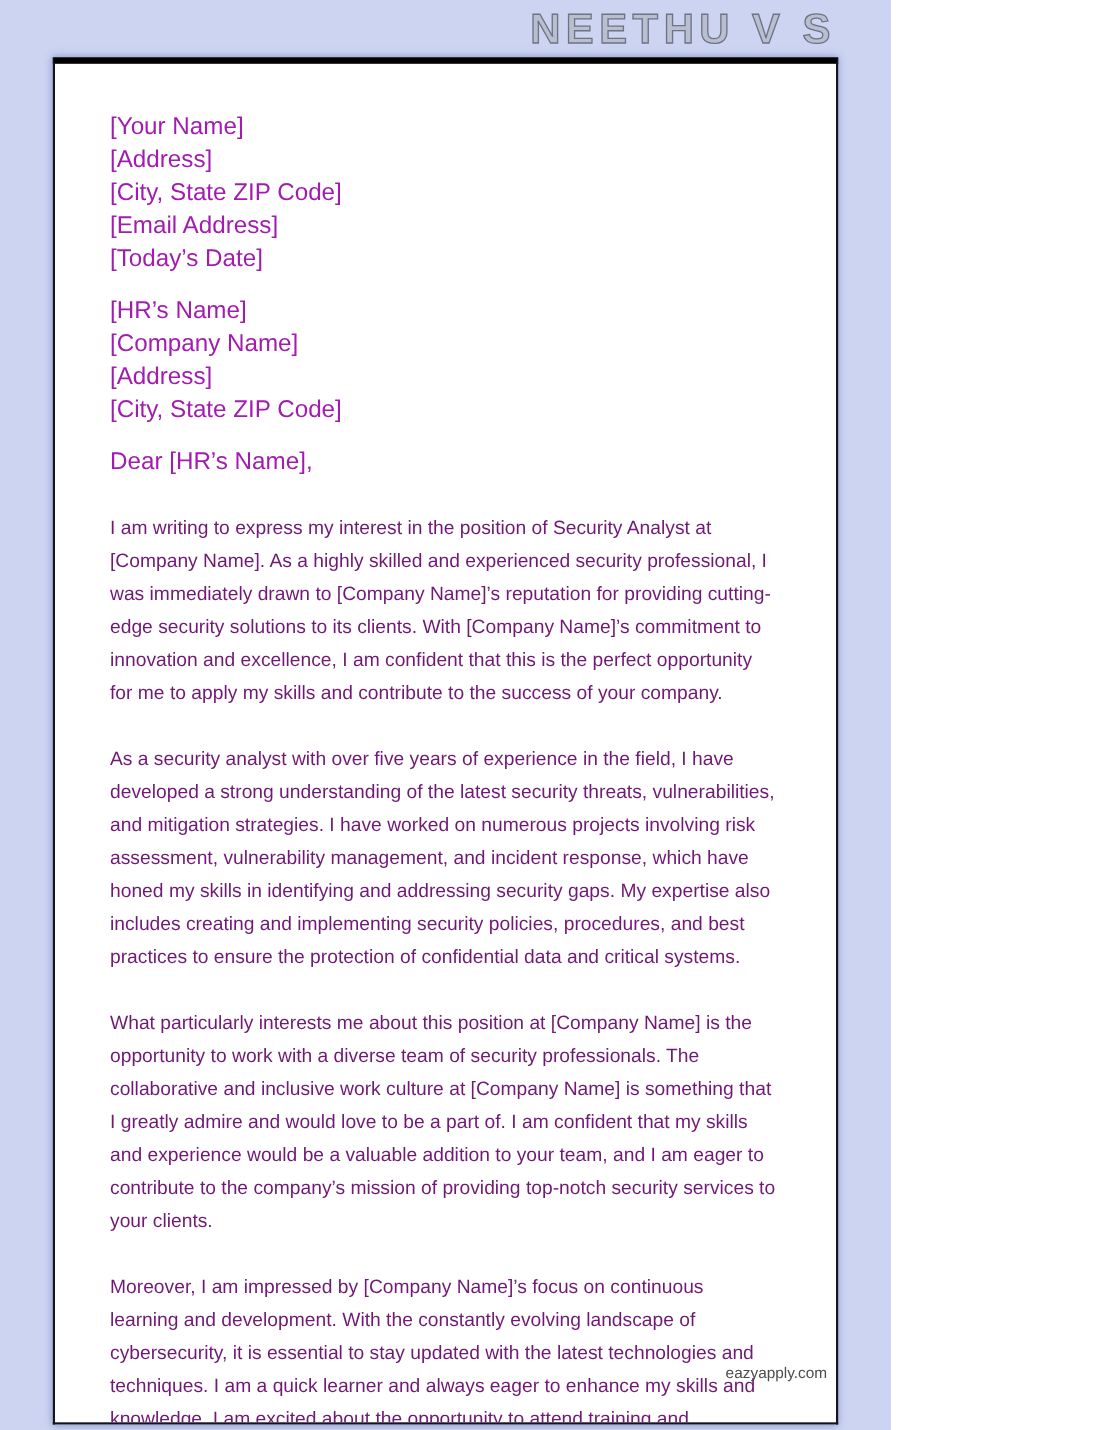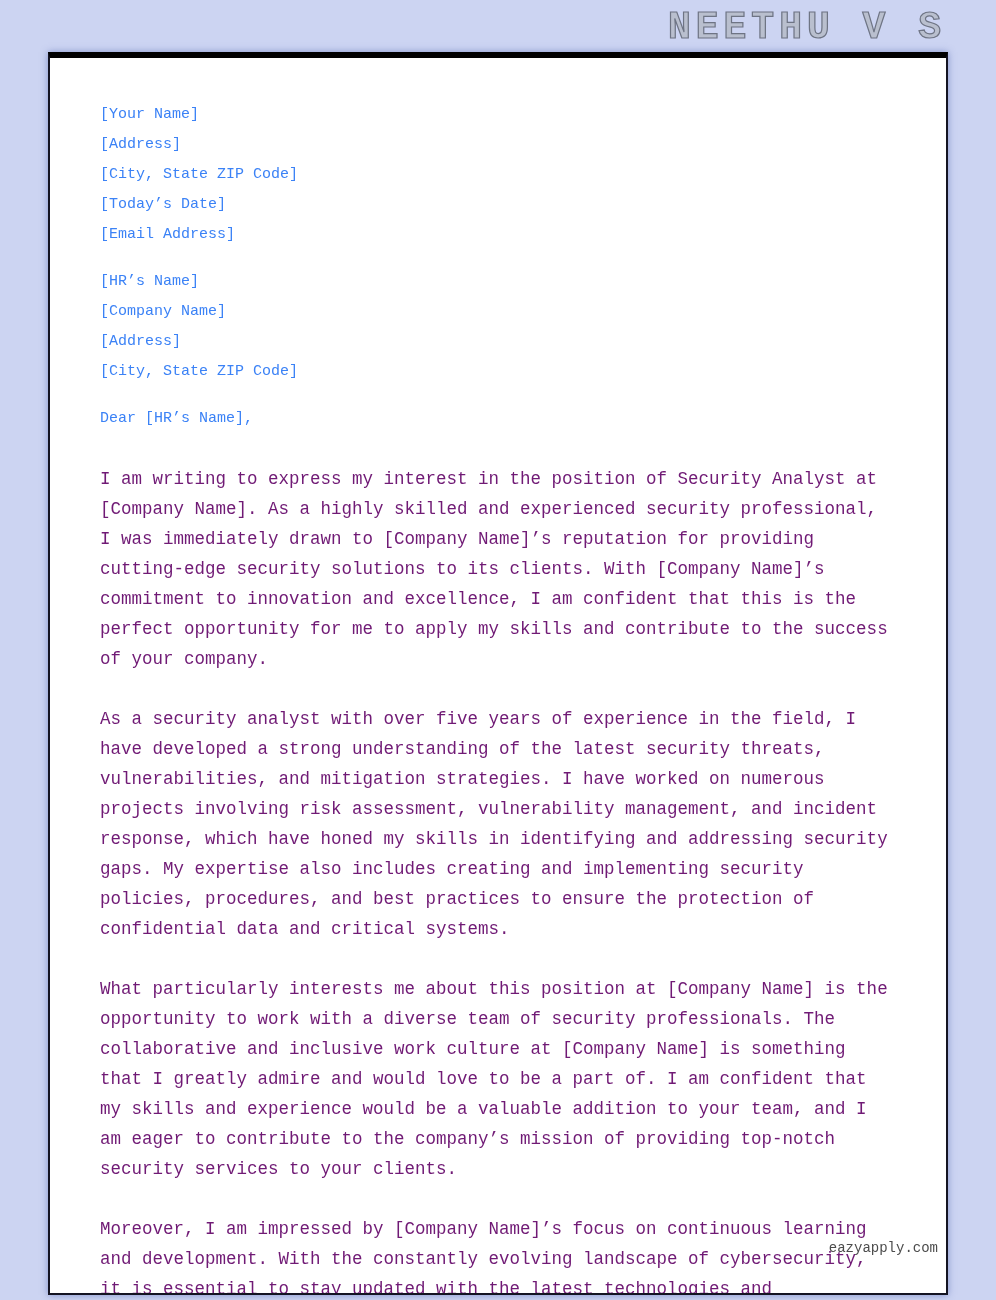--- a/index.html
+++ b/index.html
@@ -1,25 +1,25 @@
 <!DOCTYPE html>
 <html><head>
 <meta charset="utf-8">
 <style>
   html, body {
     margin: 0;
     padding: 0;
   }
   #screen {
     position: relative;
-    width: 996px;
+    width: 810px;
     height: 1300px;
     background: #ccd4f2;
     overflow: hidden;
-    font-family: Liberation Mono, monospace;
+    font-family: Liberation Sans, sans-serif;
   }
   .author-name {
     position: absolute;
     top: 6px;
     right: 50px;
     font-size: 38px;
     font-weight: bold;
     letter-spacing: 5px;
     color: #b9bfce;
     -webkit-text-stroke: 1.2px #6e7484;
@@ -33,23 +33,23 @@
     bottom: 5px;
     background: #ffffff;
     border: 2px solid #141422;
     border-top: 6px solid #000000;
     box-shadow: 0 0 7px rgba(70, 90, 170, 0.55);
     box-sizing: border-box;
     padding: 42px 54px 0 50px;
     overflow: hidden;
   }
   .doc-line {
-    font-size: 15px;
+    font-size: 22px;
     line-height: 30px;
-    color: #3b82f6;
+    color: #a21caf;
   }
   .block {
     margin-top: 17px;
   }
   .block.first {
     margin-top: 0;
   }
   .paragraph {
     font-size: 17.5px;
     line-height: 30px;
@@ -71,22 +71,22 @@
 <div id="screen">
 
   <div class="author-name">NEETHU V S</div>
 
   <div class="doc-page">
 
     <div class="block first">
       <div class="doc-line">[Your Name]</div>
       <div class="doc-line">[Address]</div>
       <div class="doc-line">[City, State ZIP Code]</div>
+      <div class="doc-line">[Email Address]</div>
       <div class="doc-line">[Today’s Date]</div>
-      <div class="doc-line">[Email Address]</div>
     </div>
 
     <div class="block">
       <div class="doc-line">[HR’s Name]</div>
       <div class="doc-line">[Company Name]</div>
       <div class="doc-line">[Address]</div>
       <div class="doc-line">[City, State ZIP Code]</div>
     </div>
 
     <div class="block doc-line">Dear [HR’s Name],</div>

